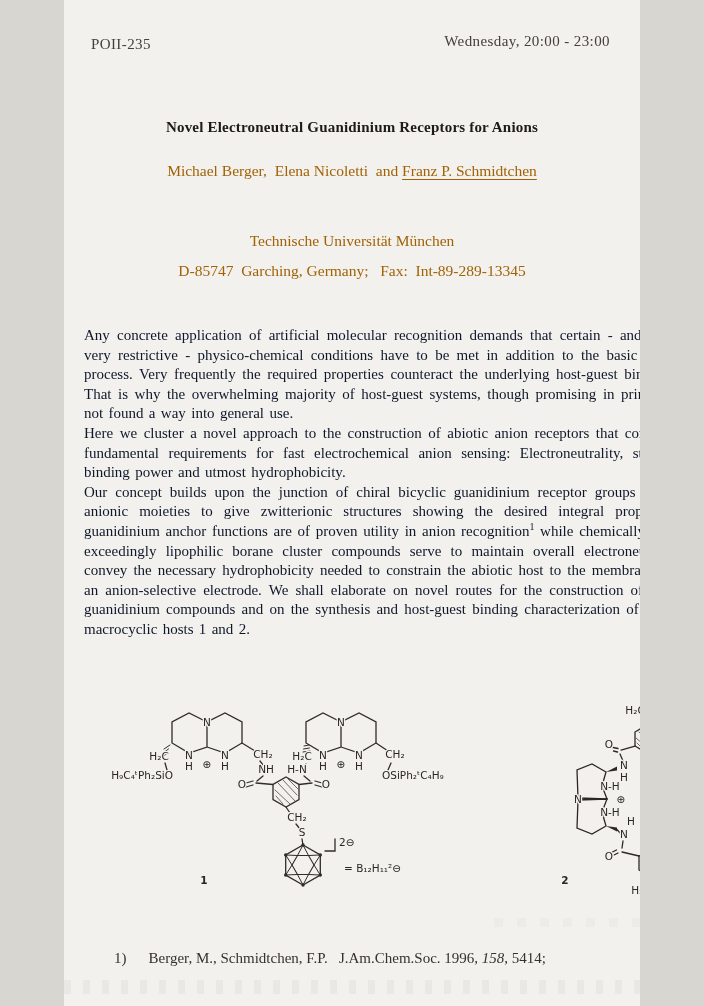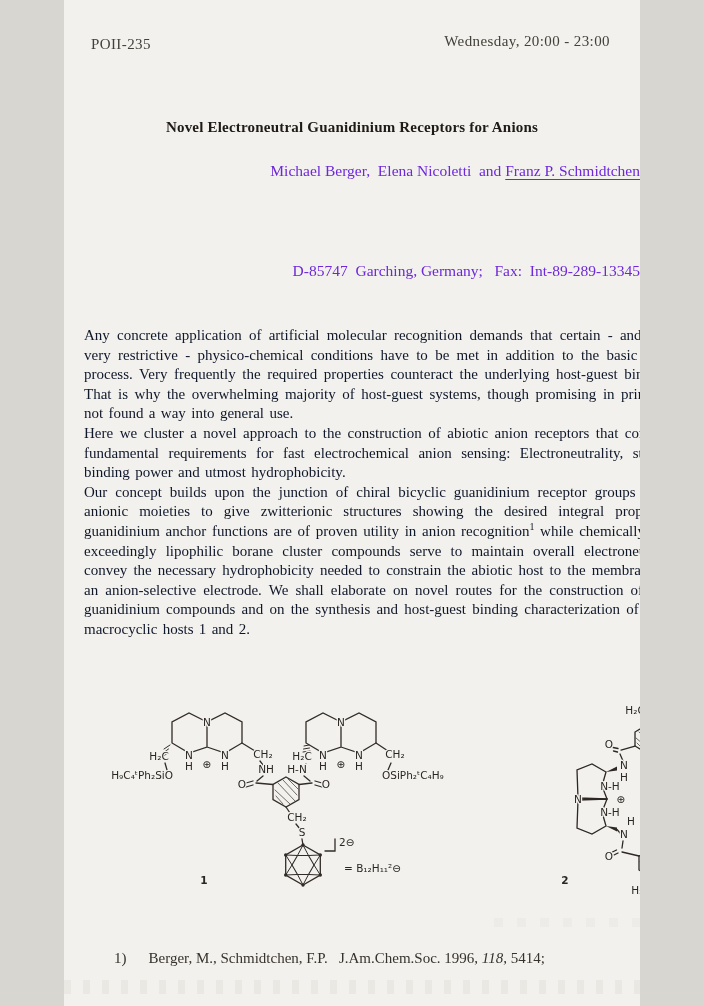--- a/index.html
+++ b/index.html
@@ -5,21 +5,21 @@
   html,body{margin:0;padding:0;background:#d8d6d1;}
   .page{position:relative;width:576px;height:1006px;margin:0 auto;overflow:hidden;
         background:radial-gradient(ellipse at 50% 42%, #f5f4f0 55%, #edecе7 88%, #e9e8e3 100%);
         background-color:#f2f1ed;
         color:#2b2723;
         font-family:"Liberation Serif","DejaVu Serif",serif;}
   .abs{position:absolute;}
   .pre{white-space:pre-wrap;}
   .hdr{font-size:15px;color:#44403a;letter-spacing:.4px;}
   .title{left:0;right:0;text-align:center;font-size:15px;font-weight:bold;color:#1e1a16;letter-spacing:.2px;}
-  .centerline{left:0;right:0;text-align:right;font-size:15.5px;color:#6d28d9;}
+  .centerline{left:0;right:0;text-align:center;font-size:15.5px;color:#a16207;}
   .authors u{text-underline-offset:3px;}
   .bodytext{left:20px;width:629px;font-size:15px;line-height:19.6px;text-align:justify;
             color:#0f172a;word-spacing:1.6px;}
   .bodytext p{margin:0;}
   .bodytext sup{font-size:10px;line-height:0;}
   .refline{left:50px;font-size:15px;color:#36322c;}
   .refline .marker{display:inline-block;margin-right:22px;}
   .chem text{font-family:"DejaVu Sans","Liberation Sans",sans-serif;font-size:10.5px;fill:#2a2622;
              paint-order:stroke;stroke:#f2f1ed;stroke-width:2.6px;stroke-linejoin:round;}
   .chem{shape-rendering:geometricPrecision;}
@@ -36,20 +36,21 @@
 
   <div class="abs hdr pre" style="left:27px;top:36px;">POII-235</div>
   <div class="abs hdr pre" style="right:30px;top:33px;">Wednesday, 20:00 - 23:00</div>
   <div class="abs scanmark" style="left:647px;top:68px;"></div>
   <div class="abs scanmark" style="left:648px;top:76px;opacity:.6;"></div>
 
   <div class="abs title" style="top:119px;">Novel Electroneutral Guanidinium Receptors for Anions</div>
 
   <div class="abs centerline authors pre" style="top:162px;"><span>Michael Berger,  Elena Nicoletti  and </span><u>Franz P. Schmidtchen</u></div>
 
+  <div class="abs centerline pre" style="top:232px;">Technische Universität München</div>
   <div class="abs centerline pre" style="top:262px;">D-85747  Garching, Germany;   Fax:  Int-89-289-13345</div>
 
   <div class="abs bodytext" style="top:326px;">
     <p>Any concrete application of artificial molecular recognition demands that certain - and sometimes very restrictive - physico-chemical conditions have to be met in addition to the basic recognition process. Very frequently the required properties counteract the underlying host-guest binding event. That is why the overwhelming majority of host-guest systems, though promising in principle, have not found a way into general use.</p>
     <p>Here we cluster a novel approach to the construction of abiotic anion receptors that combine three fundamental requirements for fast electrochemical anion sensing: Electroneutrality, strong anion binding power and utmost hydrophobicity.</p>
     <p><span>Our concept builds upon the junction of chiral bicyclic guanidinium receptor groups attached to anionic moieties to give zwitterionic structures showing the desired integral properties. The guanidinium anchor functions are of proven utility in anion recognition</span><sup>1</sup><span> while chemically stable and exceedingly lipophilic borane cluster compounds serve to maintain overall electroneutrality and convey the necessary hydrophobicity needed to constrain the abiotic host to the membrane phase in an anion-selective electrode. We shall elaborate on novel routes for the construction of the parent guanidinium compounds and on the synthesis and host-guest binding characterization of foldable or macrocyclic hosts 1 and 2.</span></p>
   </div>
 
   <svg class="abs chem" style="left:15px;top:688px;" width="420" height="220" viewBox="0 0 420 220">
     <g stroke="#312c27" stroke-width="1.3" fill="none" stroke-linecap="round">
@@ -198,15 +199,15 @@
         <text x="150" y="226" text-anchor="middle">S</text>
         <text x="162" y="226" text-anchor="middle">C</text>
         <text x="188" y="225" text-anchor="middle" font-size="10">⊖</text>
         <text x="51" y="212" text-anchor="middle" font-size="13.5" font-weight="bold">2</text>
       </g>
   </svg>
 
   <div class="abs noise2"></div>
   <div class="abs noise1"></div>
 
-  <div class="abs refline" style="top:950px;"><span class="marker">1)</span><span class="pre">Berger, M., Schmidtchen, F.P.   J.Am.Chem.Soc. 1996, </span><i>118</i><span>, 5414;</span></div>
+  <div class="abs refline" style="top:950px;"><span class="marker">1)</span><span class="pre">Berger, M., Schmidtchen, F.P.   J.Am.Chem.Soc. 1996, </span><i>158</i><span>, 5414;</span></div>
 
 </div>
 
 </body></html>

